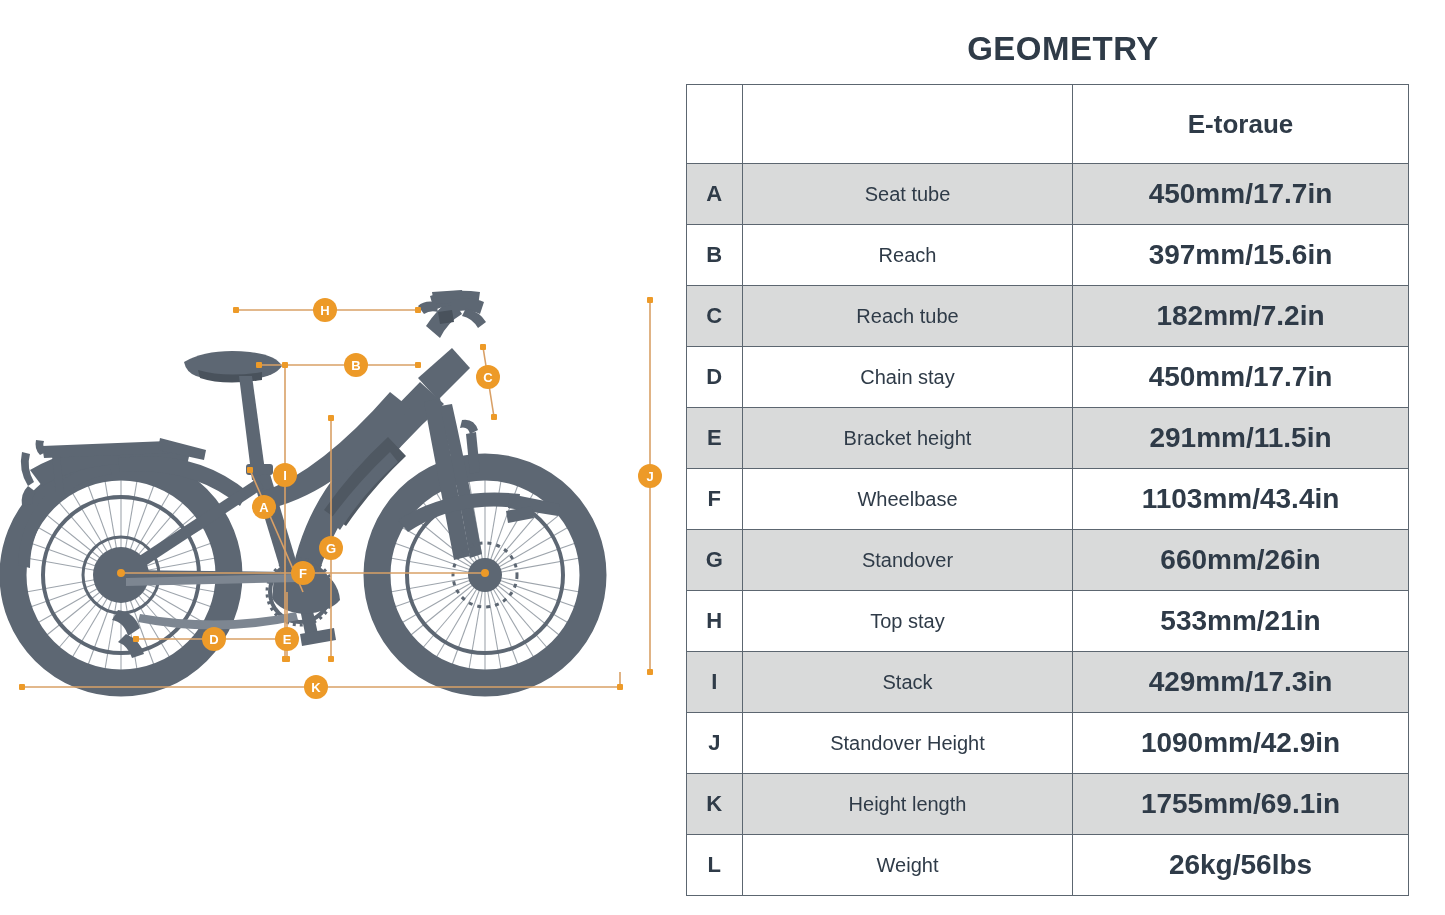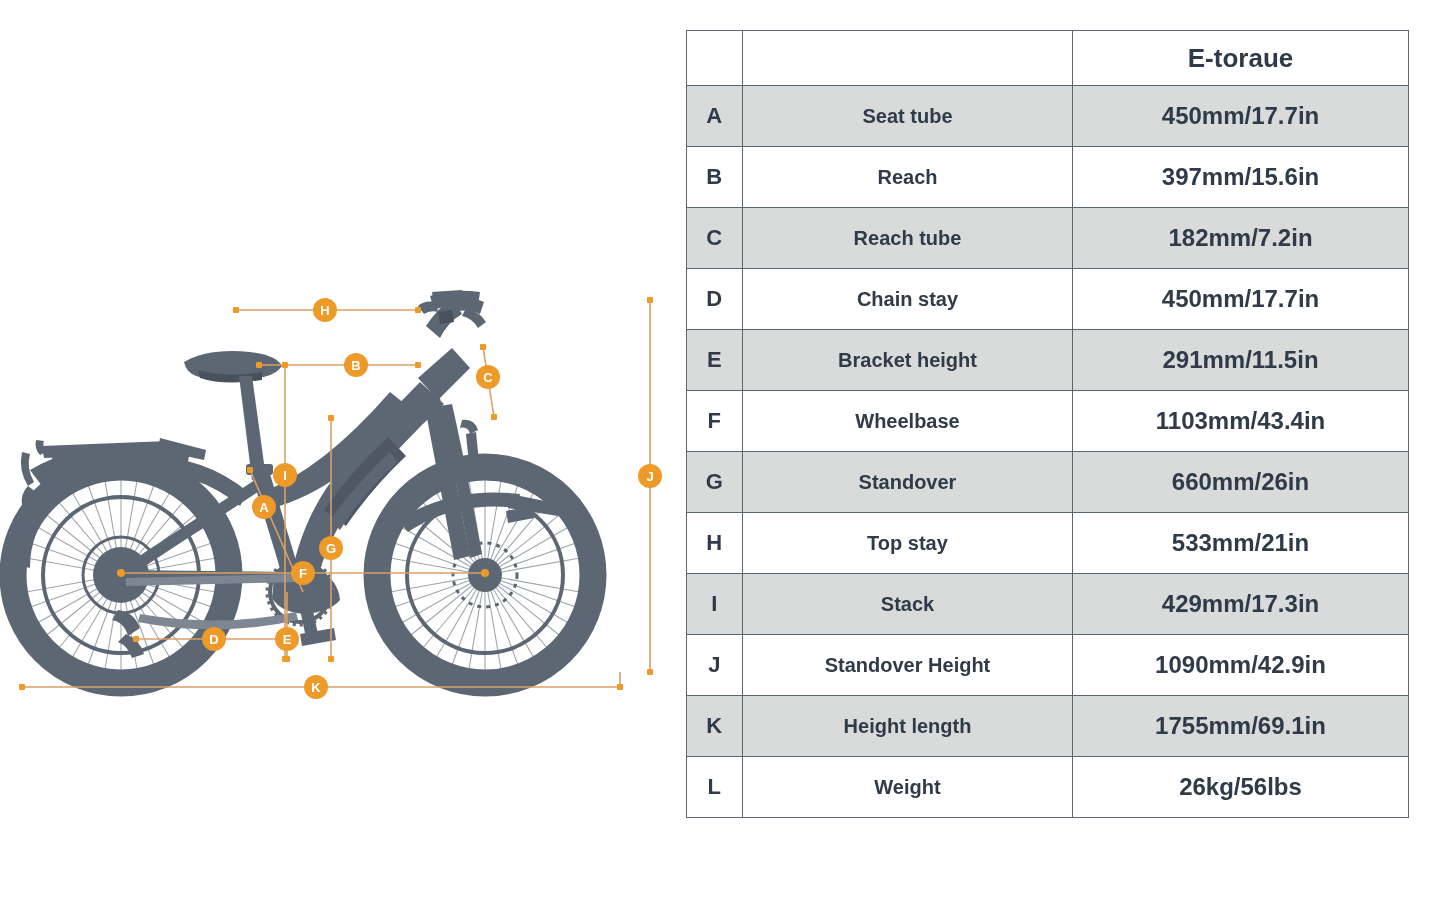--- a/index.html
+++ b/index.html
@@ -50,21 +50,21 @@
   table#geometry-table {
     border-collapse: collapse;
     width: 722px;
     table-layout: fixed;
   }
   table#geometry-table td,
   table#geometry-table th {
     border: 1px solid #5c6670;
     color: #2f3b48;
     font-family: "Liberation Sans", sans-serif;
-    padding: 1px;
+    padding: 13px;
   }
   .col-letter { width: 56px; }
   .col-name   { width: 330px; }
   .col-value  { width: 336px; }
 
   thead th.hdr-blank {
     height: 52px;
     background: #ffffff;
   }
   thead th.hdr-model {
@@ -82,25 +82,25 @@
 
   td.cell-letter {
     text-align: center;
     font-size: 22px;
     font-weight: bold;
     letter-spacing: 0.5px;
   }
   td.cell-name {
     text-align: center;
     font-size: 20px;
-    font-weight: bold;
+    font-weight: normal;
   }
   td.cell-value {
     text-align: center;
-    font-size: 24px;
+    font-size: 28px;
     font-weight: bold;
   }
 </style>
 </head>
 <body>
 
 <div id="page">
 
   <div id="diagram-panel">
     <svg id="bike-svg" viewBox="0 0 680 915" xmlns="http://www.w3.org/2000/svg">
@@ -339,20 +339,21 @@
         </g>
         <g>
           <circle cx="316" cy="687" r="12" fill="#ED9A28"></circle>
           <text x="316" y="692" text-anchor="middle" fill="#ffffff" font-family="Liberation Sans, sans-serif" font-size="13" font-weight="bold">K</text>
         </g>
       </g>
     </svg>
   </div>
 
   <div id="table-panel">
+    <h1 id="geometry-title">GEOMETRY</h1>
 
     <table id="geometry-table">
       <colgroup>
         <col class="col-letter">
         <col class="col-name">
         <col class="col-value">
       </colgroup>
       <thead>
         <tr>
           <th class="hdr-blank"></th>

